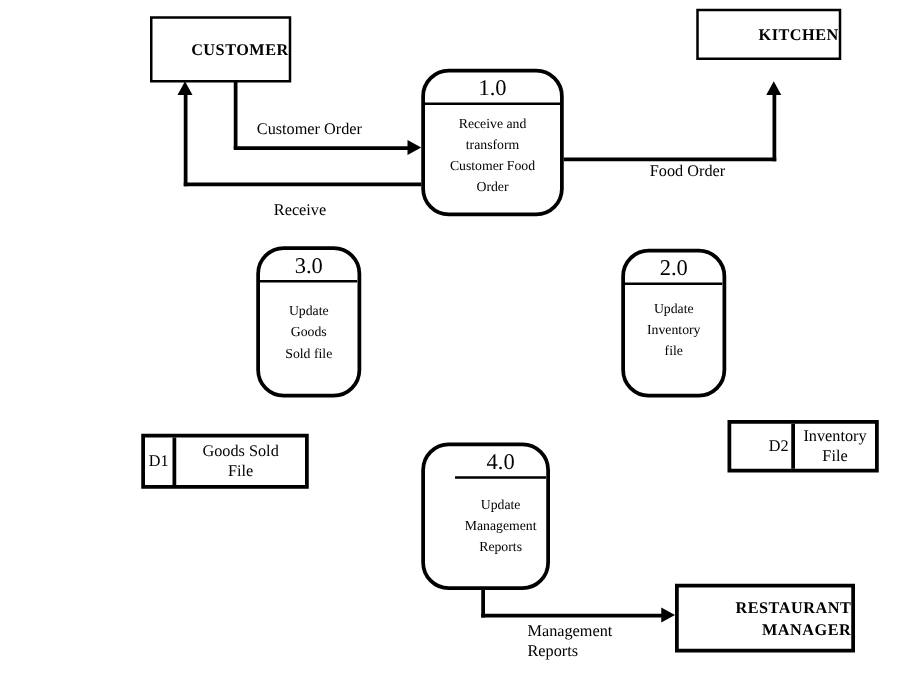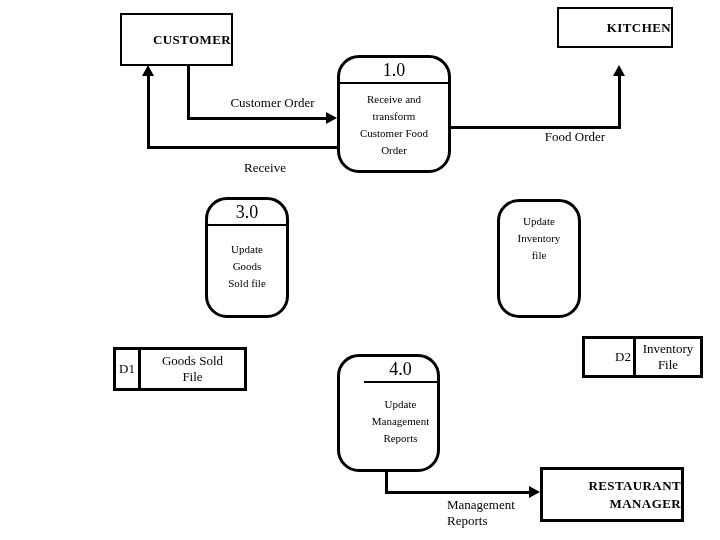--- a/index.html
+++ b/index.html
@@ -92,21 +92,20 @@
     position: absolute; width: 0; height: 0;
     border-left: 6px solid transparent;
     border-right: 6px solid transparent;
     border-bottom: 11px solid #000;
   }
   .flow-label {
     position: absolute;
     font-size: 13px;
     line-height: 16px;
     white-space: nowrap;
-    padding-left: 25px;
   }
   .flow-label span { display: block; }
   .center { text-align: center; white-space: normal; }
 </style>
 </head>
 <body>
 
 <div id="canvas">
 
   <div class="entity" style="left:120px; top:13px; width:113px; height:53px;">
@@ -135,20 +134,21 @@
   <div class="process" style="left:205px; top:197px; width:84px; height:121px;">
     <div class="process-header">3.0</div>
     <div class="process-body" style="padding-top:15px;">
       <span>Update</span>
       <span>Goods</span>
       <span>Sold file</span>
     </div>
   </div>
 
   <div class="process" style="left:497px; top:199px; width:84px; height:119px;">
+    <div class="process-header">2.0</div>
     <div class="process-body" style="padding-top:11px;">
       <span>Update</span>
       <span>Inventory</span>
       <span>file</span>
     </div>
   </div>
 
   <div class="process" style="left:337px; top:354px; width:103px; height:118px;padding-left:24px;">
     <div class="process-header">4.0</div>
     <div class="process-body" style="padding-top:13px;">

